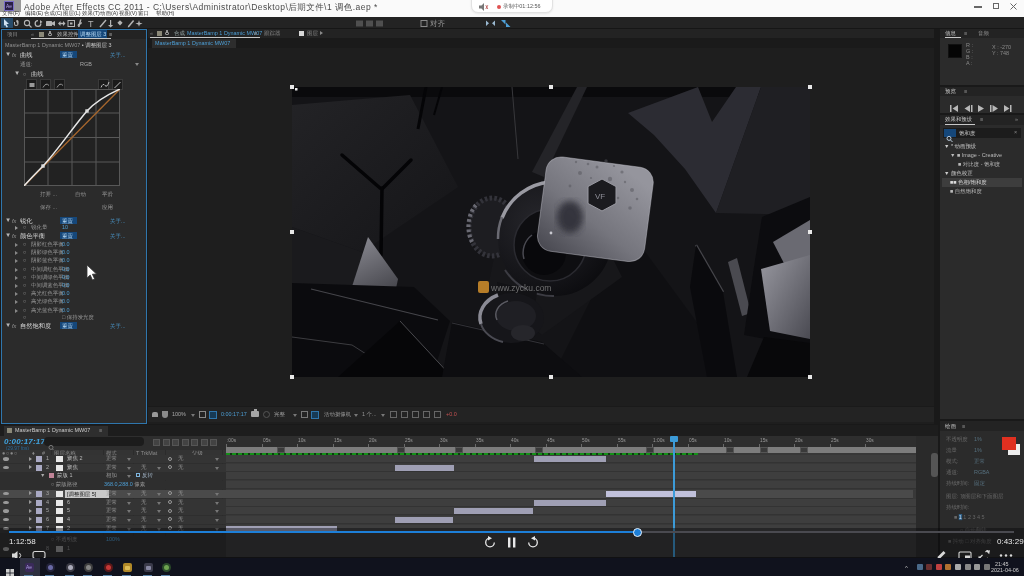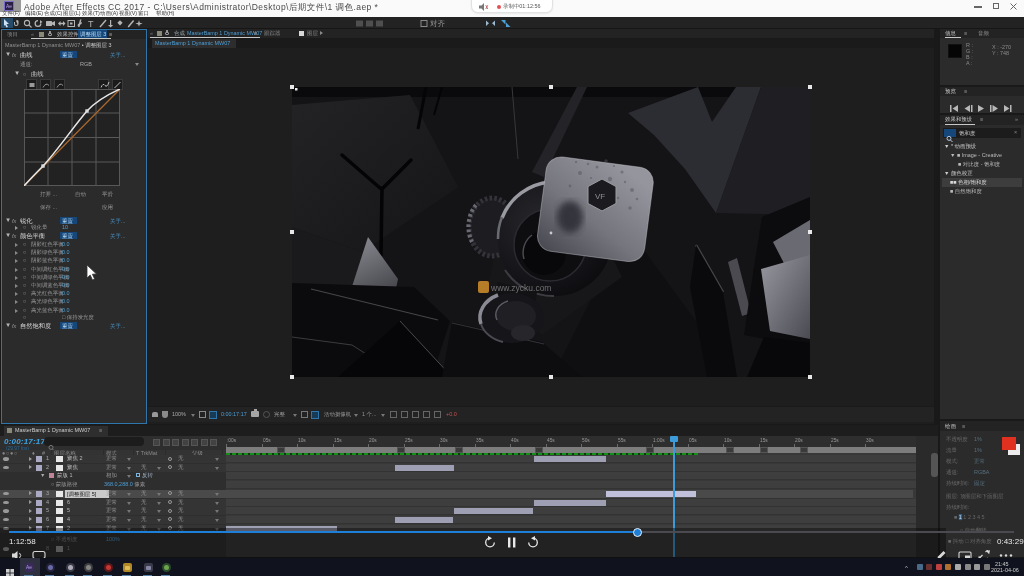--- a/index.html
+++ b/index.html
@@ -16,21 +16,21 @@
 </style>
 </head>
 <body>
 <div id="stage">
 
 <div class="abs" id="topwhite" style="left:0;top:0;width:1024px;height:17px;background:#fafafa;">
   <div class="abs" style="left:0;top:0;width:21px;height:12px;background:#9a9a9a;"></div>
   <div class="abs" style="left:4px;top:1px;width:10px;height:10px;background:#2a2045;border:1px solid #7a6ec8;color:#b8aaf0;text-align:center;">
         <div class="t4" style="margin:2px 0 0 1px;color:#b8aaf0;">Ae</div>
       </div>
-  <div class="abs" id="titletext" style="left:24px;top:2px;font-size:8.5px;letter-spacing:0.45px;color:#4a4a4a;white-space:nowrap;">Adobe After Effects CC 2017 - C:\Users\Administrator\Desktop\后期文件\1 调色.aep *</div>
+  <div class="abs" id="titletext" style="left:24px;top:2px;font-size:8.5px;letter-spacing:0.45px;color:#4a4a4a;white-space:nowrap;">Adobe After Effects CC 2011 - C:\Users\Administrator\Desktop\后期文件\1 调色.aep *</div>
   <div class="abs" id="menurow">
         <div class="abs t5" style="left: 2px; top: 10px; color: rgb(58, 58, 58);">文件(F)</div>
         <div class="abs t5" style="left: 25px; top: 10px; color: rgb(58, 58, 58);">编辑(E)</div>
         <div class="abs t5" style="left: 44px; top: 10px; color: rgb(58, 58, 58);">合成(C)</div>
         <div class="abs t5" style="left: 63px; top: 10px; color: rgb(58, 58, 58);">图层(L)</div>
         <div class="abs t5" style="left: 82px; top: 10px; color: rgb(58, 58, 58);">效果(T)</div>
         <div class="abs t5" style="left: 100px; top: 10px; color: rgb(58, 58, 58);">动画(A)</div>
         <div class="abs t5" style="left: 119px; top: 10px; color: rgb(58, 58, 58);">视图(V)</div>
         <div class="abs t5" style="left: 138px; top: 10px; color: rgb(58, 58, 58);">窗口</div>
         <div class="abs t5" style="left: 156px; top: 10px; color: rgb(58, 58, 58);">帮助(H)</div>
@@ -668,21 +668,21 @@
       <div class="abs t5" style="left: 106px; top: 111px; color: rgb(77, 159, 214);">100%</div>
       <div class="abs eye" style="left: 3px; top: 122px;"></div>
       <div class="abs t5" style="left: 46px; top: 120px; color: rgb(136, 136, 136);">8</div>
       <div class="abs" style="left: 56px; top: 121px; width: 7px; height: 6px; background: rgb(153, 153, 153);"></div>
       <div class="abs t5" style="left: 67px; top: 120px; color: rgb(136, 136, 136);">1</div>
       <div class="abs" style="left: 916px; top: 11px; width: 22px; height: 121px; background: rgb(42, 42, 42);"></div>
       <div class="abs" style="left: 931px; top: 28px; width: 7px; height: 24px; background: rgb(85, 85, 85); border-radius: 3px;"></div>
       <div class="abs" style="left: 673px; top: 11px; width: 2px; height: 121px; background: rgb(60, 155, 216);"></div>
       <div class="abs" style="left: 670px; top: 11px; width: 8px; height: 6px; background: rgb(60, 155, 216); border-radius: 1px;"></div>
     </div>
-    <div class="abs" style="left: 0px; top: 528px; width: 946px; height: 30px; background: rgba(8, 8, 12, 0.45); z-index: 50;">
+    <div class="abs" style="left: 0px; top: 528px; width: 1024px; height: 30px; background: rgba(8, 8, 12, 0.45); z-index: 50;">
       <div class="abs" style="left: 9px; top: 3px; width: 1005px; height: 2px; background: rgb(74, 74, 80);"></div>
       <div class="abs" style="left: 9px; top: 3px; width: 629px; height: 2px; background: rgb(29, 127, 216);"></div>
       <div class="abs" style="left: 633px; top: 0px; width: 9px; height: 9px; border-radius: 5px; background: rgb(29, 127, 216); border: 1.5px solid rgb(234, 242, 250);"></div>
       <div class="abs" style="left: 9px; top: 9px; color: rgb(232, 232, 232); font-size: 8px; white-space: nowrap;">1:12:58</div>
       <div class="abs" style="left: 997px; top: 9px; color: rgb(232, 232, 232); font-size: 8px; white-space: nowrap;">0:43:29</div>
       <div class="abs" style="left: 482px; top: 7px; width: 60px; height: 13px;"><svg width="60" height="13" viewBox="0 0 60 13">
           <path d="M 8,2.2 A 4.3,4.3 0 1 0 12.3,6.5" fill="none" stroke="#e8e8e8" stroke-width="1.3"></path>
           <polygon points="6,0 10,2.2 6,4.4" fill="#e8e8e8"></polygon>
           <rect x="26" y="1.5" width="2.4" height="10" fill="#e8e8e8"></rect>
           <rect x="31" y="1.5" width="2.4" height="10" fill="#e8e8e8"></rect>

